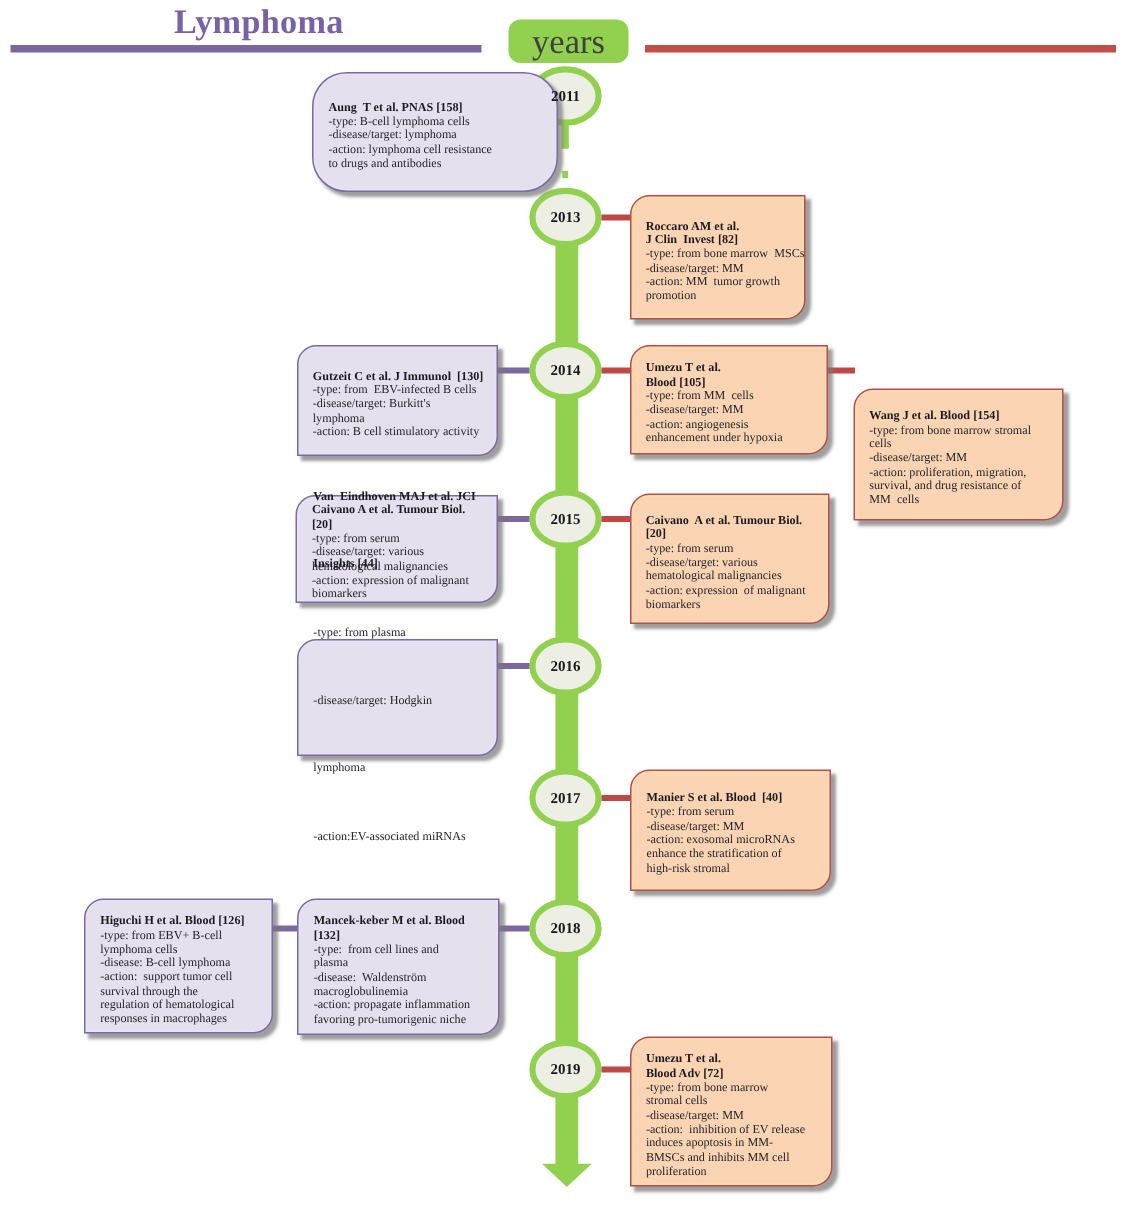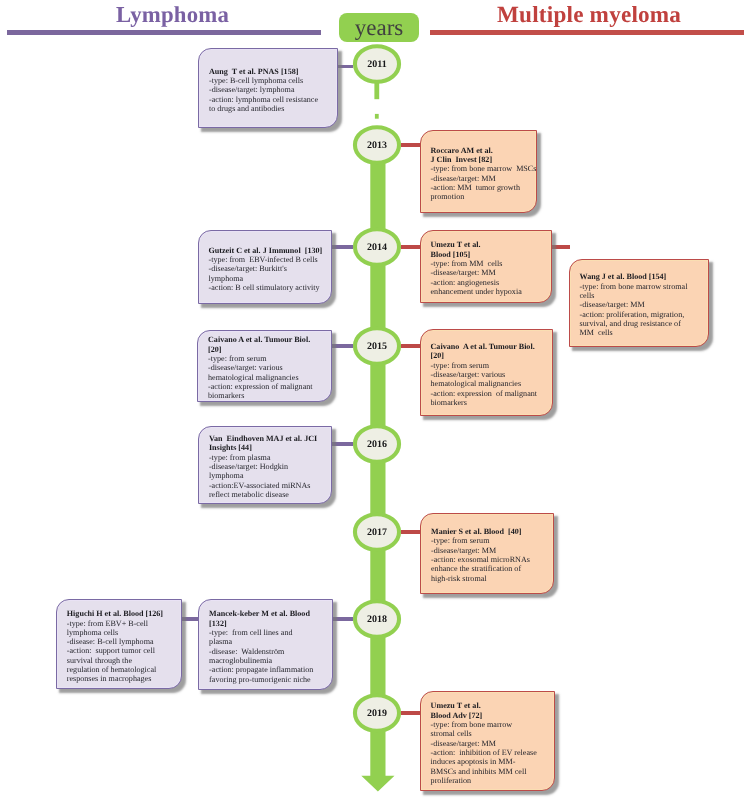--- a/index.html
+++ b/index.html
@@ -44,21 +44,20 @@
               text-align:center;line-height:10px;}
 </style>
 </head>
 <body>
 
 <div id="page">
 
   <div class="hdr-title" id="title-lymphoma">Lymphoma</div>
   <div class="hdr-rule" id="rule-left"></div>
 
-  <div class="hdr-title" id="title-myeloma">Multiple myeloma</div>
   <div class="hdr-rule" id="rule-right"></div>
 
   <div id="years-box">years</div>
 
   <svg id="timeline" viewBox="0 0 750 805" xmlns="http://www.w3.org/2000/svg">
       <path d="M370.29999999999995 127 L385.5 127 L385.5 775.8 L394.5 775.8 L377.9 791.4 L361.29999999999995 775.8 L370.29999999999995 775.8 Z" fill="#92d050"></path>
       <rect x="374.4" y="80" width="4.8" height="19.2" fill="#92d050"></rect>
       <rect x="374.9" y="113.9" width="3.8" height="4.8" fill="#92d050"></rect>
       <ellipse cx="377" cy="64" rx="22.05" ry="17.75" fill="#eeefe4" stroke="#92d050" stroke-width="4.1"></ellipse>
       <ellipse cx="377" cy="145" rx="22.05" ry="17.75" fill="#eeefe4" stroke="#92d050" stroke-width="4.1"></ellipse>
@@ -78,21 +77,21 @@
       <div class="wire" style="left: 551px; top: 245.2px; width: 18.5px; background: rgb(189, 73, 71);"></div>
       <div class="wire" style="left: 331px; top: 344.2px; width: 21.9px; background: rgb(123, 104, 158);"></div>
       <div class="wire" style="left: 401.1px; top: 344.2px; width: 19.4px; background: rgb(189, 73, 71);"></div>
       <div class="wire" style="left: 331.5px; top: 442.2px; width: 21.4px; background: rgb(123, 104, 158);"></div>
       <div class="wire" style="left: 401.1px; top: 530.2px; width: 19.9px; background: rgb(189, 73, 71);"></div>
       <div class="wire" style="left: 181px; top: 617.2px; width: 18px; background: rgb(123, 104, 158);"></div>
       <div class="wire" style="left: 332.5px; top: 617.2px; width: 20.4px; background: rgb(123, 104, 158);"></div>
       <div class="wire" style="left: 401.1px; top: 711.2px; width: 19.4px; background: rgb(189, 73, 71);"></div>
     </div>
   <div id="cards">
-      <div class="card purple" style="left: 198px; top: 47.5px; width: 140px; height: 80.5px;">
+      <div class="card purple" style="left: 208px; top: 47.5px; width: 164px; height: 80.5px; border-radius: 23px;">
         <div class="hd">Aung  T et al. PNAS [158]</div>
         <div class="ln">-type: B-cell lymphoma cells</div>
         <div class="ln">-disease/target: lymphoma</div>
         <div class="ln">-action: lymphoma cell resistance</div>
         <div class="ln">to drugs and antibodies</div>
       </div>
       <div class="card orange" style="left: 419.5px; top: 130px; width: 117px; height: 83px;">
         <div class="hd">Roccaro AM et al.</div>
         <div class="hd">J Clin  Invest [82]</div>
         <div class="ln">-type: from bone marrow  MSCs</div>
@@ -135,21 +134,21 @@
       </div>
       <div class="card orange" style="left: 419.5px; top: 329.2px; width: 133px; height: 86.5px;">
         <div class="hd">Caivano  A et al. Tumour Biol.</div>
         <div class="hd">[20]</div>
         <div class="ln">-type: from serum</div>
         <div class="ln">-disease/target: various</div>
         <div class="ln">hematological malignancies</div>
         <div class="ln">-action: expression  of malignant</div>
         <div class="ln">biomarkers</div>
       </div>
-      <div class="card purple" style="left: 197.9px; top: 425.5px; width: 134.3px; height: 78.2px;">
+      <div class="card purple" style="left: 197.9px; top: 425.5px; width: 134.3px; height: 78.2px; gap: 36px;">
         <div class="hd">Van  Eindhoven MAJ et al. JCI</div>
         <div class="hd">Insights [44]</div>
         <div class="ln">-type: from plasma</div>
         <div class="ln">-disease/target: Hodgkin</div>
         <div class="ln">lymphoma</div>
         <div class="ln">-action:EV-associated miRNAs</div>
         <div class="ln">reflect metabolic disease</div>
       </div>
       <div class="card orange" style="left: 420px; top: 512.5px; width: 134.3px; height: 81px;">
         <div class="hd">Manier S et al. Blood  [40]</div>

